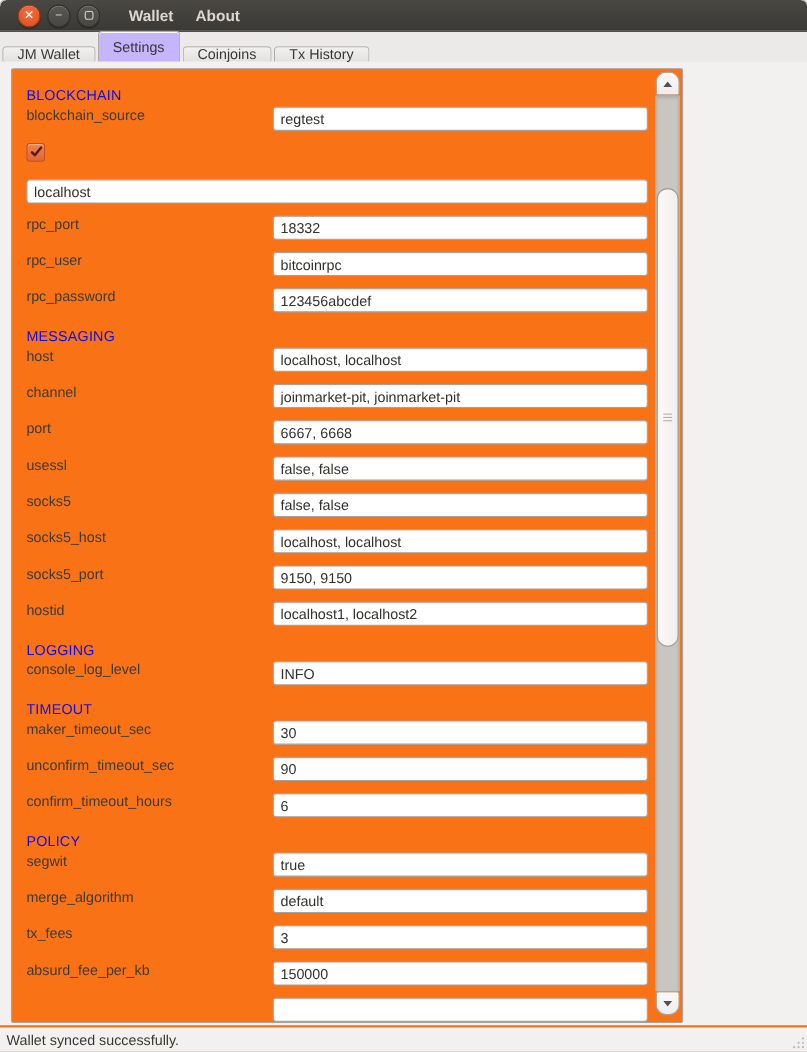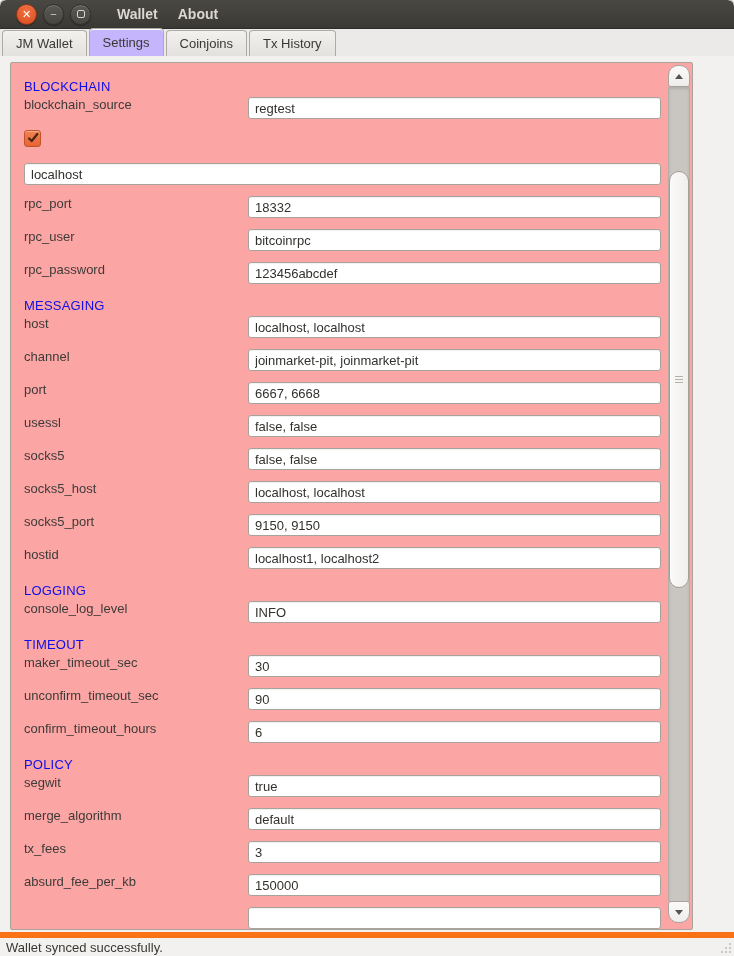--- a/index.html
+++ b/index.html
@@ -41,33 +41,33 @@
   .tabbar {
     height: 28px; background: #eceae8; display: flex; align-items: flex-end;
     padding-left: 2px; position: relative;
     border-bottom: 1px solid #f2f1f0;
   }
   .tab {
     font-size: 13px; color: #3a3834; padding: 5px 13px 6px 13px;
     background: linear-gradient(#f2f1ef, #e3e1dd);
     border: 1px solid #aeaaa4; border-bottom: none;
     border-radius: 4px 4px 0 0; margin-right: 2px; cursor: default;
-    height: 26px; display:flex; align-items:center;
+    height: 14px; display:flex; align-items:center;
   }
   .tab.active {
     background: #c4b5fd; height: 28px; position: relative; z-index: 2;
     box-shadow: inset 0 1px #ffffff;
   }
 
   
   .pane { position: relative; height: 875px; background: #F2F1F0; }
 
   .scrollframe {
-    position: absolute; left: 10px; top: 5px; width: 683px; height: 868px;
-    border: 1px solid #a7a39d; border-radius: 2px; background: #fca5a5;
+    position: absolute; left: 10px; top: 5px; width: 611px; height: 868px;
+    border: 1px solid #a7a39d; border-radius: 2px; background: #f97316;
     overflow: hidden;
   }
   .form-content { padding: 13px 31px 0 13px; }
 
   .section-header {
     height: 21px; display: flex; align-items: center;
     font-size: 13px; font-weight: 500; letter-spacing: .2px;
   }
   .form-row { height: 33px; display: flex; align-items: flex-start; }
   .form-row .field-label {
@@ -113,21 +113,21 @@
     position: absolute; left: 0px; right: 0px; top: 84px; height: 417px;
     background: linear-gradient(90deg, #fbfaf9, #f1efec);
     border: 1px solid #a29e98; border-radius: 10px;
     display: flex; align-items: center; justify-content: center;
   }
   .sb-grip { display: flex; flex-direction: column; gap: 2px; }
   .sb-grip i { display:block; width: 8px; height: 1px; background: #b4b0aa; }
 
   
   .statusbar {
-    height: 24px; background: #F2F1F0; border-top: 6px solid #f97316;
+    height: 24px; background: #F2F1F0; border-top: 2px solid #f97316;
     display: flex; align-items: center; padding: 0 6px;
     font-size: 13px; color: #3a3834; position: relative;
   }
   .resize-grip {
     position: absolute; right: 3px; bottom: 3px; width: 12px; height: 12px;
   }
   .resize-grip i {
     position: absolute; width: 2px; height: 2px; background: #bdbab4; border-radius: 50%;
   }
   .resize-grip i:nth-child(1){ right:0; bottom:0; }

